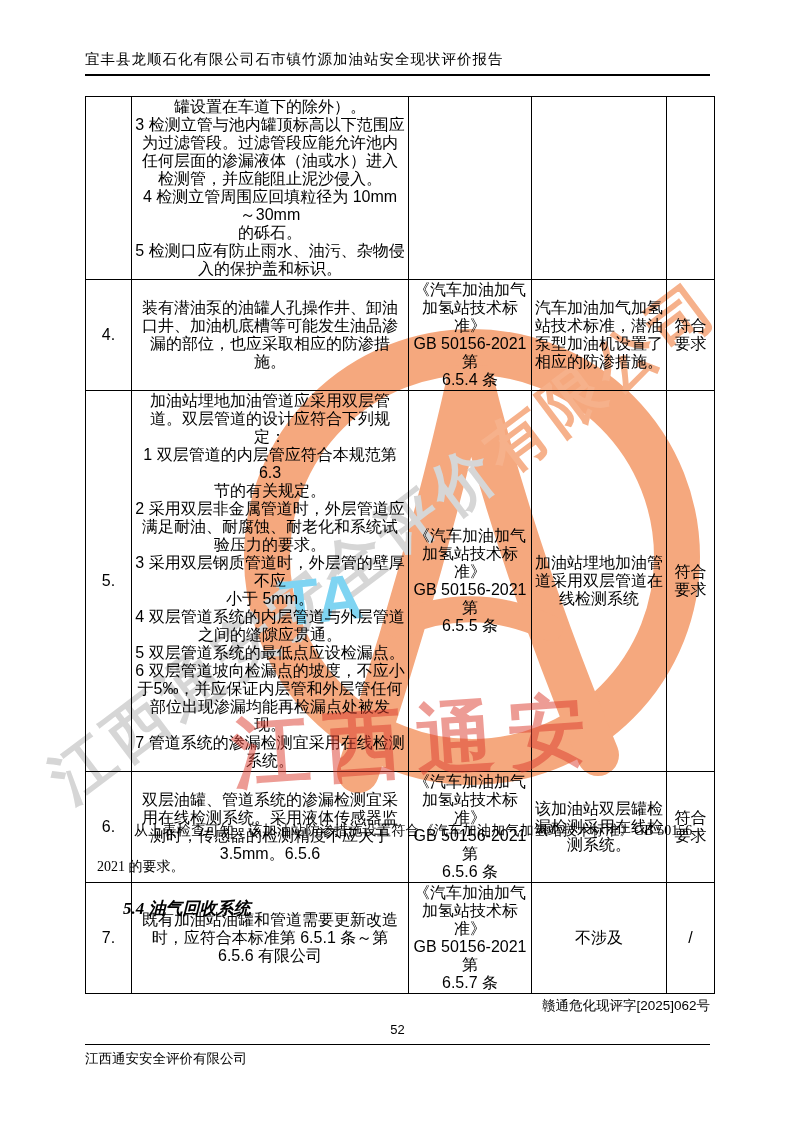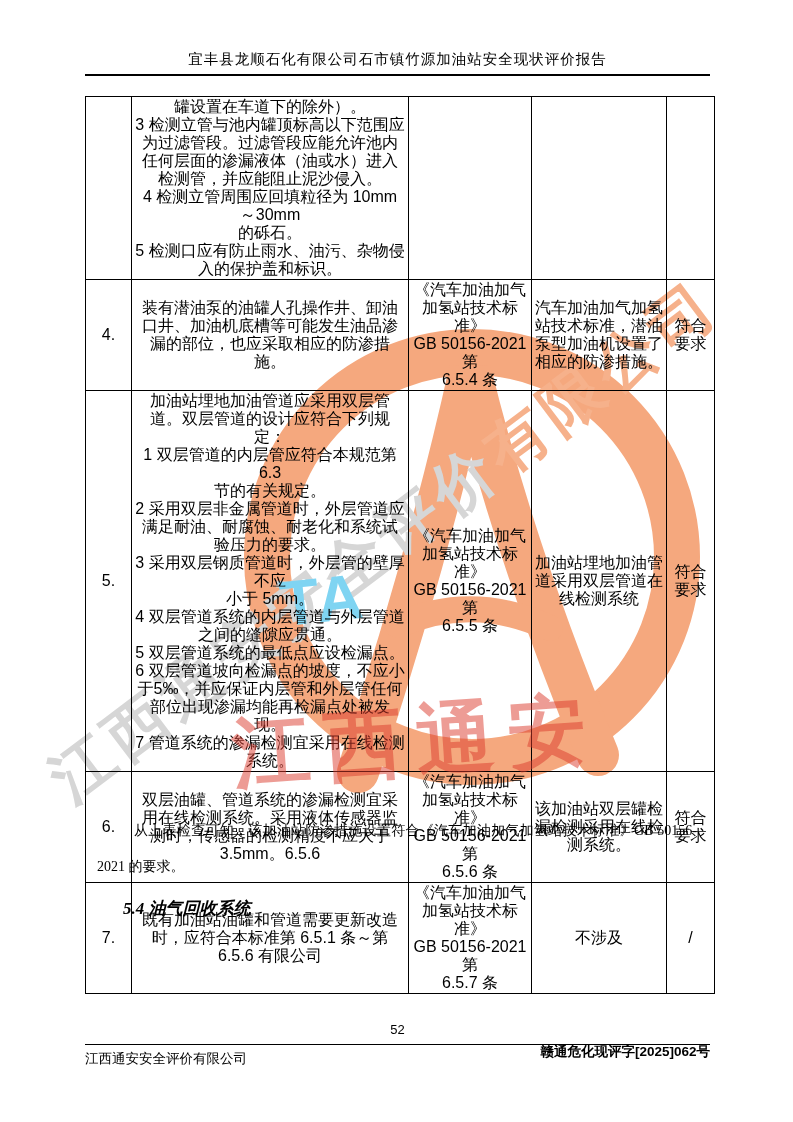--- a/index.html
+++ b/index.html
@@ -20,21 +20,21 @@
     color:#7fd4f2;transform:rotate(-6deg);line-height:1;letter-spacing:2px;
   }
   .wm-red{
     position:absolute;left:232px;top:702px;z-index:2;pointer-events:none;
     font-size:78px;font-weight:bold;letter-spacing:14px;line-height:1;
     color:rgba(220,58,43,0.5);transform:rotate(-4deg);white-space:nowrap;
   }
   
   .content{position:relative;z-index:1;}
   .header-title{
-    position:absolute;top:50px;left:85px;width:625px;text-align:center;
+    position:absolute;top:50px;left:85px;width:625px;
     font-size:14.5px;letter-spacing:1px;
   }
   .header-rule{position:absolute;top:74px;left:85px;width:625px;border-top:2px solid #000;height:0;}
   
   table.checklist{
     position:absolute;top:96px;left:85px;width:629px;
     border-collapse:collapse;table-layout:fixed;background:transparent;
   }
   table.checklist td{
     border:1px solid #000;text-align:center;vertical-align:middle;
@@ -52,21 +52,21 @@
     font-family:"Liberation Serif",serif;
   }
   .section-heading{
     margin:12px 0 8px 0;padding-left:38px;font-size:17px;font-weight:bold;font-style:italic;
     font-family:"Liberation Serif",serif;
   }
   
   .page-number{position:absolute;top:1022px;left:85px;width:625px;text-align:center;font-size:13px;}
   .footer-rule{position:absolute;top:1044px;left:85px;width:625px;border-top:1.5px solid #000;height:0;}
   .footer-left{position:absolute;top:1050px;left:85px;font-size:13.5px;}
-  .footer-right{position:absolute;top:1043px;right:83px;font-size:13.5px;font-weight:bold;}
+  .footer-right{position:absolute;top:997px;right:83px;font-size:13.5px;}
 </style>
 </head>
 <body>
 
 <div class="wm-layer">
   <svg width="793" height="1122" viewBox="0 0 793 1122">
     <circle cx="472" cy="557" r="205" fill="none" stroke="#f5a87e" stroke-width="46"></circle>
     <path d="M 358 772 Q 428 560 470 370 Q 515 555 598 755" fill="none" stroke="#f5a87e" stroke-width="42" stroke-linecap="round"></path>
     <path d="M 398 625 Q 472 592 550 628" fill="none" stroke="#f5a87e" stroke-width="26" stroke-linecap="round"></path>
   </svg>

